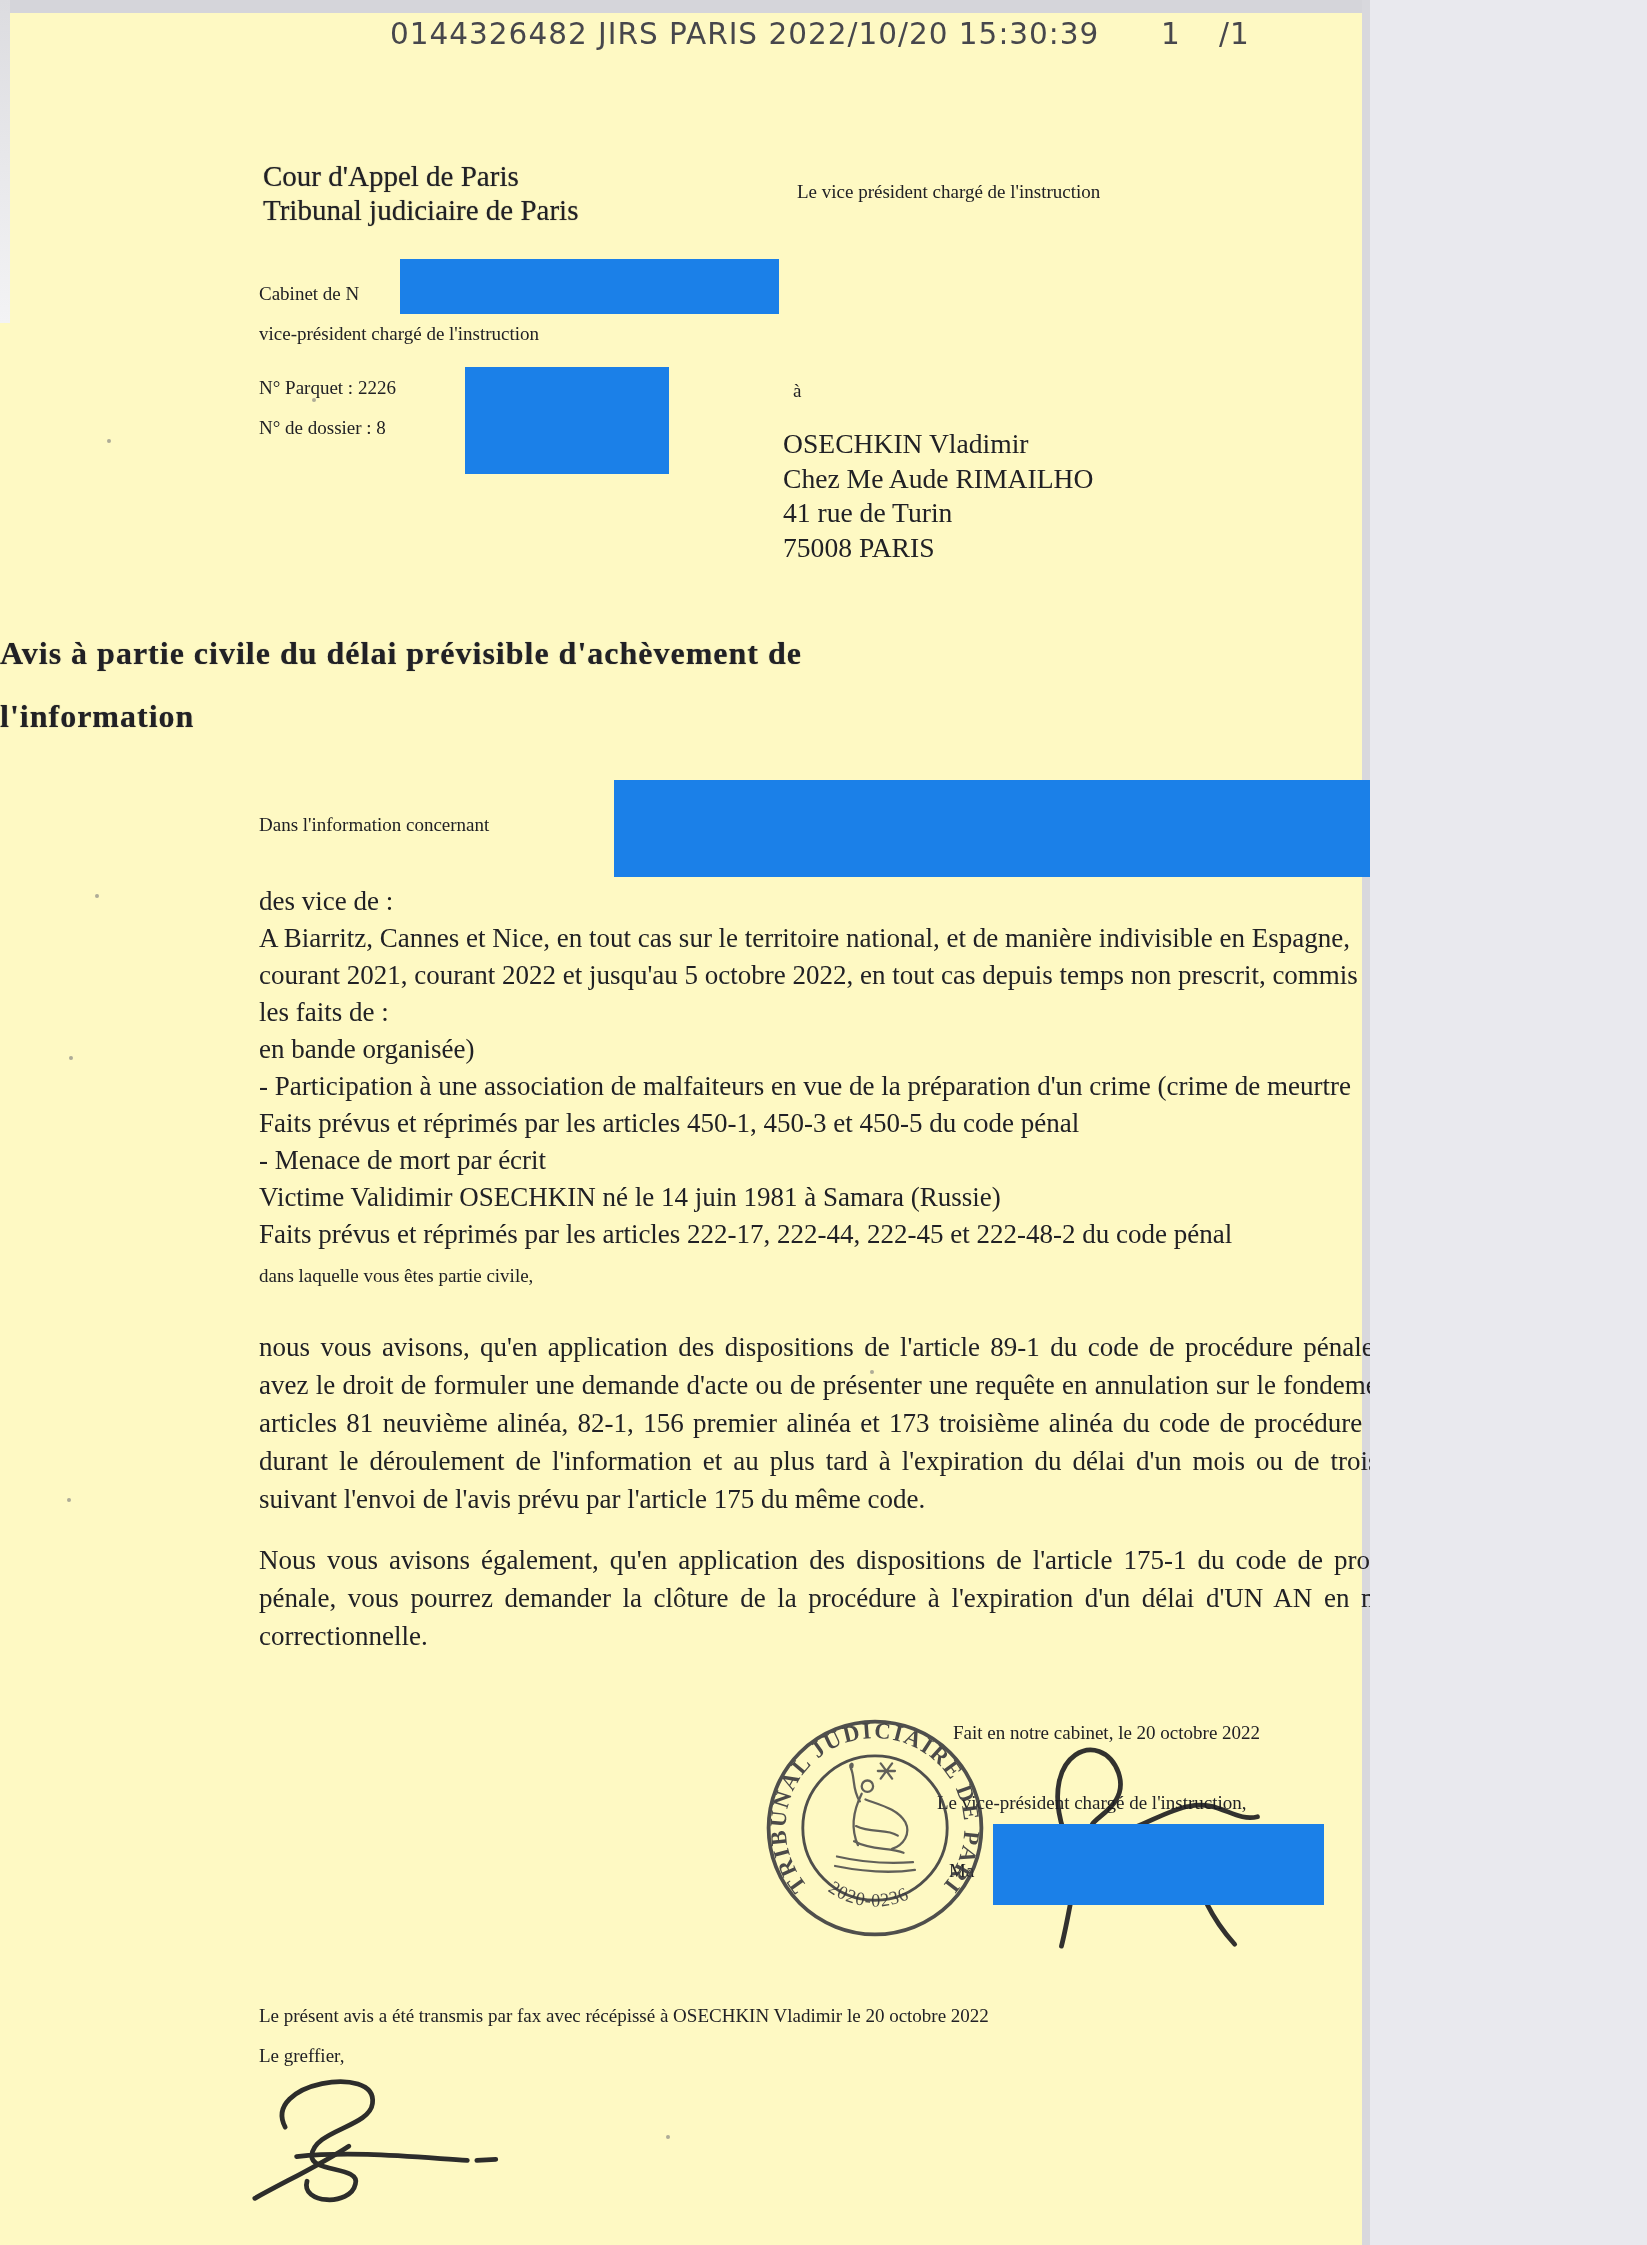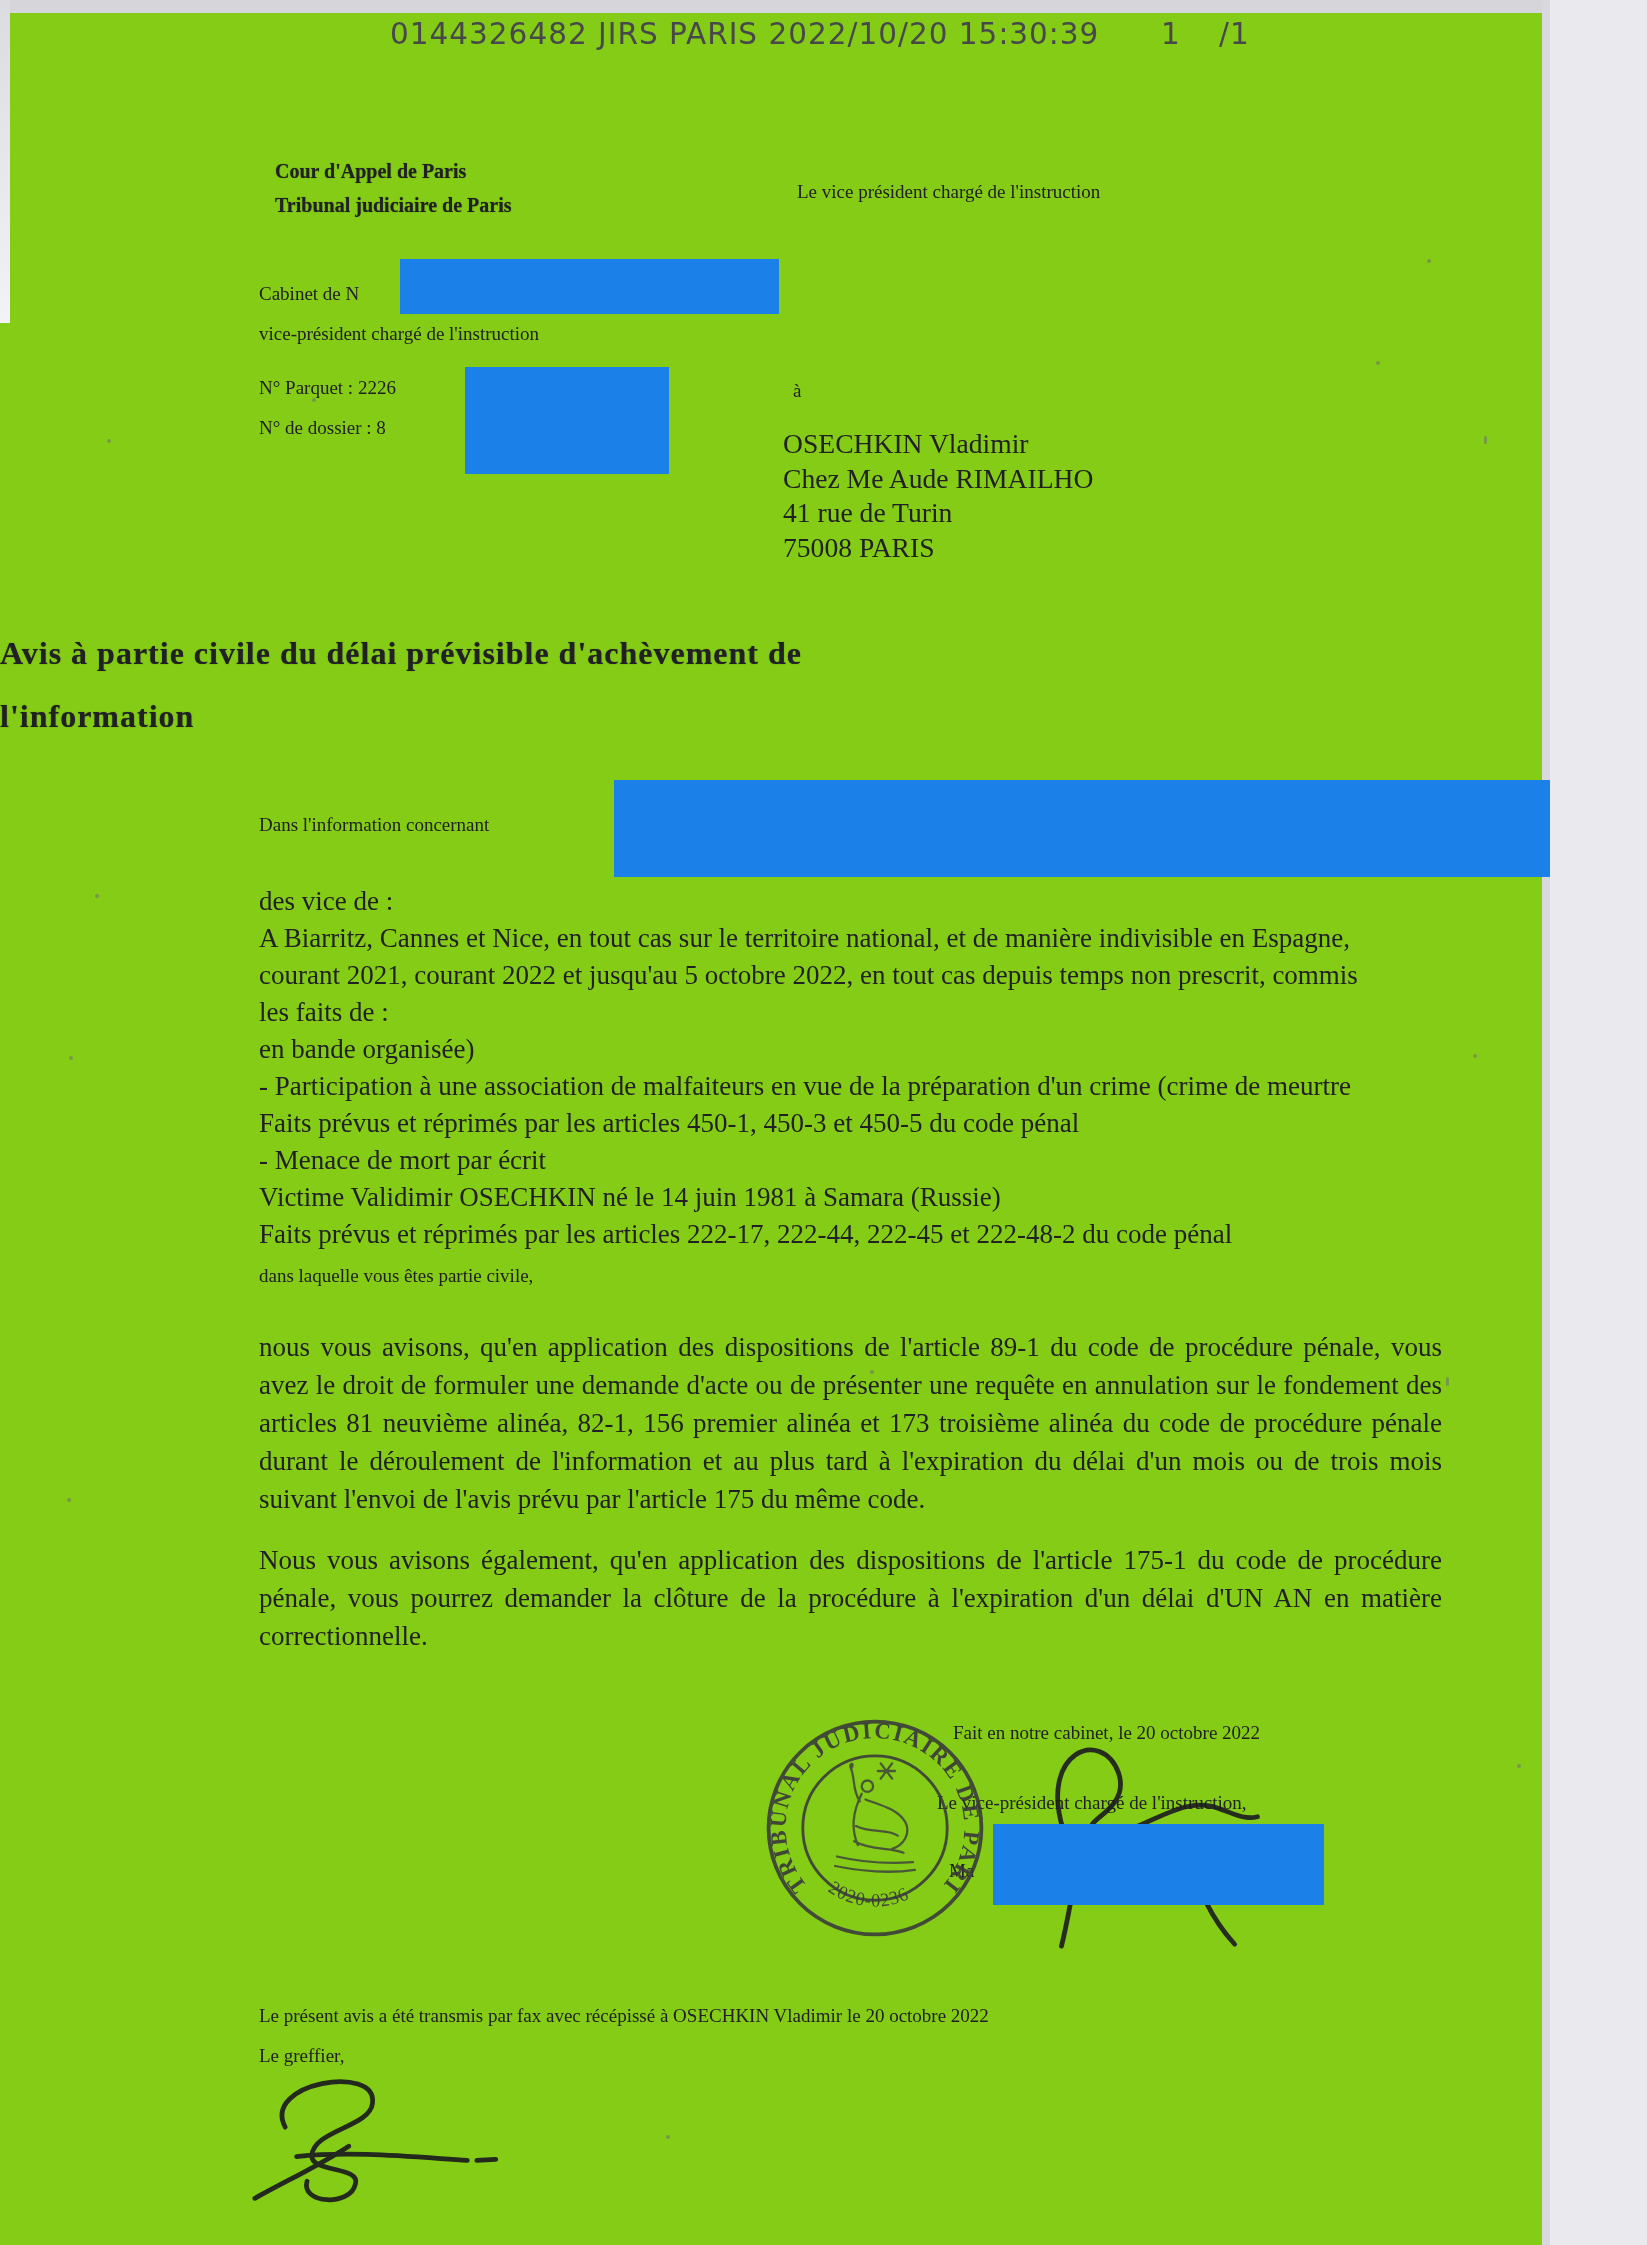--- a/index.html
+++ b/index.html
@@ -1,26 +1,26 @@
 <!DOCTYPE html>
 <html style="font-size:15px"><head>
 <meta charset="utf-8">
 <style>
   html,body{margin:0;padding:0;background:#e9e9ee;}
-  #page{position:relative;width:1550px;height:2246px;background:#84cc16;overflow:hidden;
+  #page{position:relative;width:1370px;height:2246px;background:#fef9c3;overflow:hidden;
         font-family:"Liberation Serif",serif;color:#212125;}
   .abs{position:absolute;}
   
   .edge-top{left:0;top:0;width:1647px;height:13.3px;background:#d5d5da;}
   .edge-right{right:0;top:0;width:7.6px;height:2246px;background:#d8d8dd;}
   .edge-left{left:0;top:0;width:9.5px;height:323px;background:linear-gradient(#dcdce0,#f3f3f5);}
   
   .faxline{font-family:"DejaVu Sans",sans-serif;font-size:29.5px;letter-spacing:1px;color:#47474c;white-space:nowrap;}
   
-  .lh-bold{font-size:20px;font-weight:bold;white-space:nowrap;margin-left:12px;}
+  .lh-bold{font-size:29px;font-weight:normal;white-space:nowrap;}
   .doc{font-size:19px;white-space:nowrap;}
   .addr{font-size:27.6px;white-space:nowrap;}
   .title{width:1647px;font-size:32px;font-weight:bold;letter-spacing:1px;}
   .redact{background:#1b80e8;z-index:3;}
   .block{font-size:27px;line-height:38px;width:1183px;text-align:justify;}
   .charges div{font-size:27px;line-height:37px;white-space:nowrap;}
   .speck{width:3.8px;height:3.8px;border-radius:50%;background:#6d6d72;opacity:.55;}
   .sig{z-index:2;}
   svg{display:block;}
   .fuzz{text-shadow:0 0 1px rgba(20,20,25,.55);}

